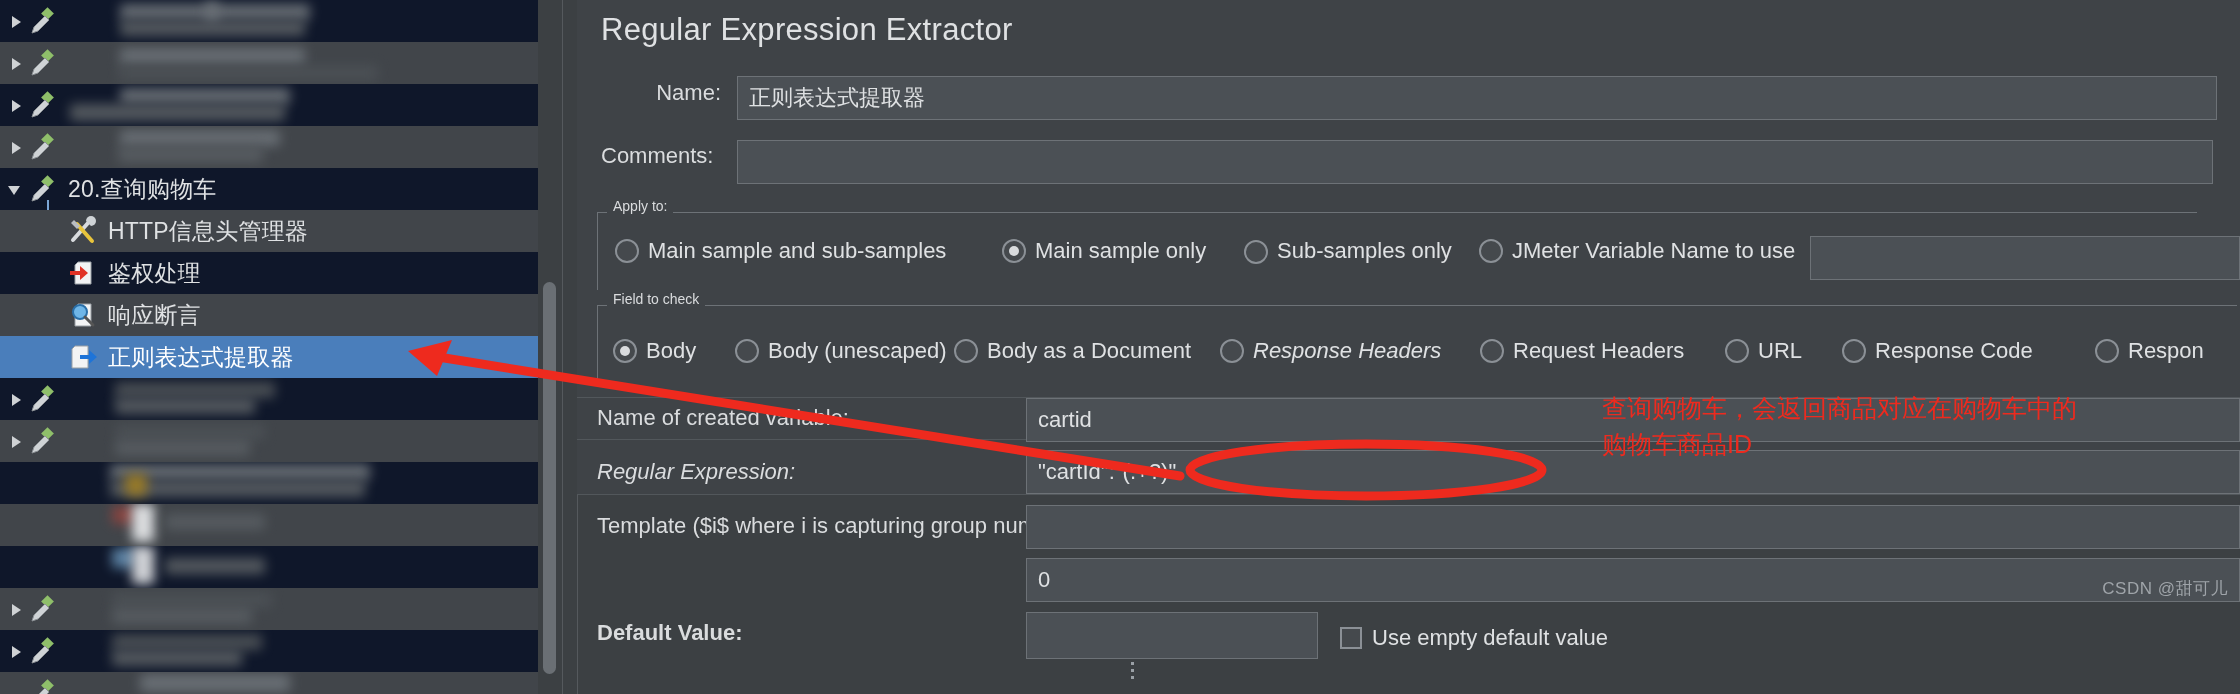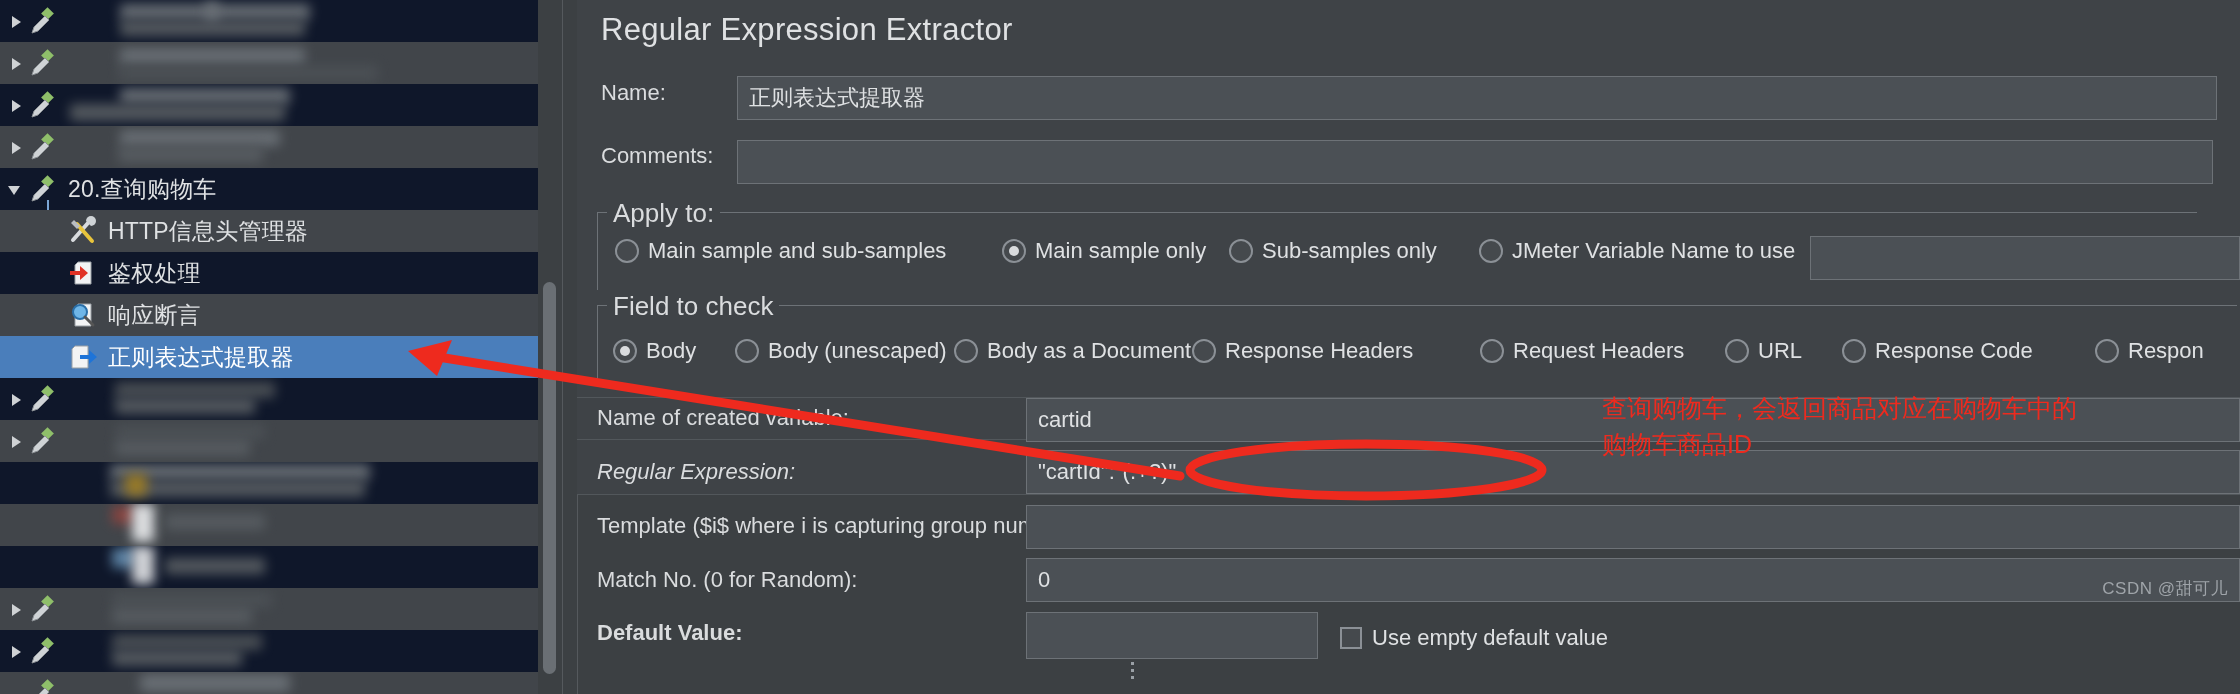--- a/index.html
+++ b/index.html
@@ -86,21 +86,21 @@
   .flabel{font-size:22px;color:#dadcde;white-space:nowrap;}
   .field{
     background:#4b5055;border:1px solid #6d7277;box-sizing:border-box;
     display:flex;align-items:center;padding-left:11px;
     font-size:22px;color:#dfe1e3;height:44px;
   }
   .field.empty{color:transparent;}
   .group-line{position:absolute;height:1px;background:#6d7277;}
   .group-tick{position:absolute;width:1px;background:#6d7277;}
   .group-title{
-    position:absolute;font-size:26px;color:#dadcde;background:#3f4347;
+    position:absolute;font-size:14px;color:#dadcde;background:#3f4347;
     padding:0 6px;white-space:nowrap;
   }
 
   .radio{
     display:inline-flex;align-items:center;margin-right:0;white-space:nowrap;
   }
   .radio .dot{
     width:24px;height:24px;border-radius:50%;border:2px solid #8b9096;
     box-sizing:border-box;flex:none;position:relative;background:#45494d;
   }
@@ -359,42 +359,42 @@
       <i></i>
       <i></i>
     </div>
 </div>
 
 <div id="right-panel">
 
   <div id="panel-title">Regular Expression Extractor</div>
 
   <div class="frow" style="left:24px;top:80px;">
-    <span class="flabel" style="width:120px;">Name:</span>
+    <span class="flabel" style="width:120px;text-align:right;">Name:</span>
   </div>
   <div class="field" style="position:absolute;left:160px;top:76px;width:1480px;">正则表达式提取器</div>
 
   <div class="frow" style="left:24px;top:143px;">
     <span class="flabel" style="width:120px;">Comments:</span>
   </div>
   <div class="field empty" style="position:absolute;left:160px;top:140px;width:1476px;"></div>
 
   <div class="group-line" style="left:20px;top:212px;width:1600px;"></div>
   <div class="group-tick" style="left:20px;top:212px;height:78px;"></div>
   <div class="group-title" style="left:30px;top:198px;">Apply to:</div>
 
   <div class="radio" style="position:absolute;left:38px;top:238px;">
     <span class="dot"></span>
     <span class="rlabel">Main sample and sub-samples</span>
   </div>
   <div class="radio on" style="position:absolute;left:425px;top:238px;">
     <span class="dot"></span>
     <span class="rlabel">Main sample only</span>
   </div>
-  <div class="radio" style="position:absolute;left:652px;top:238px;">
+  <div class="radio" style="position:absolute;left:667px;top:238px;align-items:flex-end;">
     <span class="dot"></span>
     <span class="rlabel">Sub-samples only</span>
   </div>
   <div class="radio" style="position:absolute;left:902px;top:238px;">
     <span class="dot"></span>
     <span class="rlabel">JMeter Variable Name to use</span>
   </div>
   <div class="field empty" style="position:absolute;left:1233px;top:236px;width:430px;"></div>
 
   <div class="group-line" style="left:20px;top:305px;width:1640px;"></div>
@@ -406,21 +406,21 @@
     <span class="rlabel">Body</span>
   </div>
   <div class="radio" style="position:absolute;left:158px;top:338px;">
     <span class="dot"></span>
     <span class="rlabel">Body (unescaped)</span>
   </div>
   <div class="radio" style="position:absolute;left:377px;top:338px;">
     <span class="dot"></span>
     <span class="rlabel">Body as a Document</span>
   </div>
-  <div class="radio" style="position:absolute;left:615px;top:338px;">
+  <div class="radio" style="position:absolute;left:643px;top:338px;font-style:italic;">
     <span class="dot"></span>
     <span class="rlabel">Response Headers</span>
   </div>
   <div class="radio" style="position:absolute;left:903px;top:338px;">
     <span class="dot"></span>
     <span class="rlabel">Request Headers</span>
   </div>
   <div class="radio" style="position:absolute;left:1148px;top:338px;">
     <span class="dot"></span>
     <span class="rlabel">URL</span>
@@ -440,21 +440,20 @@
 
   <div class="flabel" style="position:absolute;left:20px;top:405px;">Name of created variable:</div>
   <div class="field" style="position:absolute;left:449px;top:398px;width:1214px;">cartid</div>
 
   <div class="flabel" style="position:absolute;left:20px;top:459px;font-style:italic;">Regular Expression:</div>
   <div class="field" style="position:absolute;left:449px;top:450px;width:1214px;">"cartId":"(.+?)"</div>
 
   <div class="flabel" style="position:absolute;left:20px;top:513px;">Template ($i$ where i is capturing group number, starts at 1):</div>
   <div class="field empty" style="position:absolute;left:449px;top:505px;width:1214px;"></div>
 
-  <div class="flabel" style="position:absolute;left:20px;top:567px;">Match No. (0 for Random):</div>
   <div class="field" style="position:absolute;left:449px;top:558px;width:1214px;">0</div>
 
   <div class="flabel" style="position:absolute;left:20px;top:620px;font-weight:bold;">Default Value:</div>
   <div class="field empty" style="position:absolute;left:449px;top:612px;width:292px;height:47px;"></div>
   <div class="checkbox" style="position:absolute;left:763px;top:625px;">
     <span class="box"></span>
     <span class="clabel">Use empty default value</span>
   </div>
 </div>
 

